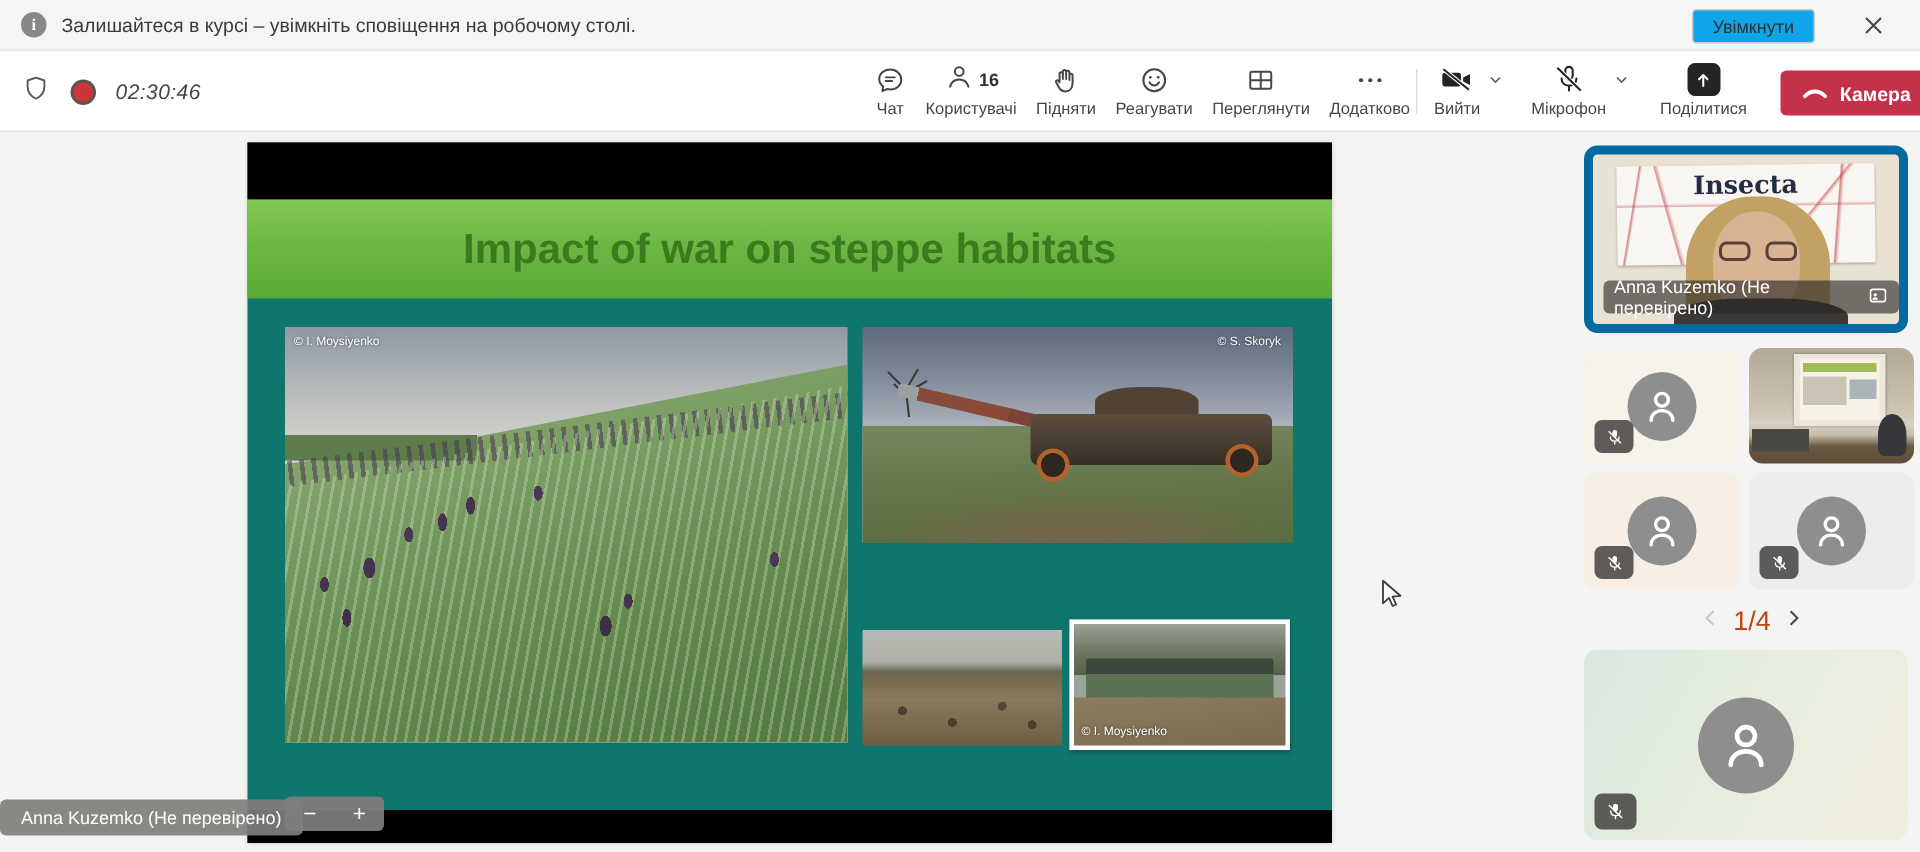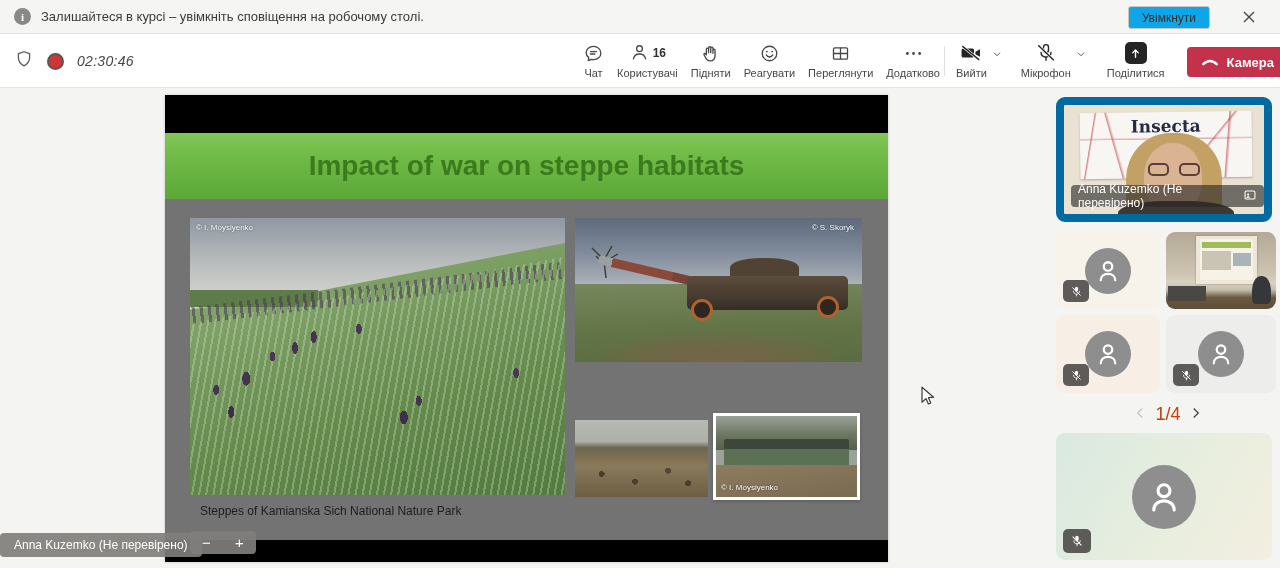--- a/index.html
+++ b/index.html
@@ -38,21 +38,21 @@
   .chev { margin:4px 2px 0 4px; cursor:pointer; }
   .share-glyph { width:22px; height:22px; background:#242424; border-radius:5px;
                  display:flex; align-items:center; justify-content:center; }
   .leave-btn { margin-left:22px; margin-top:5px; height:30px; padding:0 14px;
                background:#c4314b; border-radius:4px; display:flex; align-items:center; gap:8px;
                color:#fff; font-size:13px; font-weight:bold; cursor:pointer; }
 
   
   .stage { position:absolute; left:0; top:88px; width:1280px; height:480px; background:#f4f4f3; }
   .slide { position:absolute; left:165px; top:7px; width:723px; height:467px;
-           background:#737373; box-shadow:0 0 3px rgba(0,0,0,.18); }
+           background:#0f766e; box-shadow:0 0 3px rgba(0,0,0,.18); }
   .slide-topbar { position:absolute; left:0; top:0; width:723px; height:38px; background:#000; }
   .slide-banner { position:absolute; left:0; top:38px; width:723px; height:66px;
                   background:linear-gradient(180deg,#82c657 0%,#6db844 45%,#5ca838 100%);
                   display:flex; align-items:center; justify-content:center; }
   .slide-title { font-size:28px; font-weight:bold; color:#3c7a1e; }
   .slide-botbar { position:absolute; left:0; top:445px; width:723px; height:22px; background:#000; }
   .photo { position:absolute; overflow:hidden; }
   .credit { position:absolute; font-size:8px; color:#fff; text-shadow:0 0 2px rgba(0,0,0,.6); z-index:5; }
 
   
@@ -120,21 +120,21 @@
       background:rgba(128,126,124,.92); border-radius:4px; display:flex; align-items:center;
       color:#fff; font-size:12px; z-index:8; }
   .zoomctl { position:absolute; left:190px; top:531px; width:66px; height:23px;
       background:rgba(128,126,124,.92); border-radius:4px; display:flex; align-items:center;
       justify-content:space-around; z-index:8; }
   .zoomctl span { color:#fff; font-size:15px; line-height:1; cursor:pointer; }
 
   
   .tile { position:absolute; border-radius:9px; overflow:hidden; cursor:pointer; }
   .tile-anna { left:1056px; top:9px; width:216px; height:125px; background:#e9e1d2;
-      border:8px solid #0369a1; }
+      border:6px solid #0369a1; }
   .poster { position:absolute; left:16px; top:7px; width:172px; height:66px;
       background:#f8f6f2; transform:rotate(-.8deg); box-shadow:0 1px 2px rgba(0,0,0,.25); }
   .poster .lines { position:absolute; inset:0; background-image:
       linear-gradient(100deg, transparent 8%, rgba(190,40,50,.55) 8.5%, transparent 9.5%),
       linear-gradient(75deg, transparent 22%, rgba(190,40,50,.5) 22.5%, transparent 24%),
       linear-gradient(130deg, transparent 68%, rgba(190,40,50,.5) 68.5%, transparent 70%),
       linear-gradient(95deg, transparent 84%, rgba(190,40,50,.55) 84.5%, transparent 86%),
       linear-gradient(0deg, transparent 58%, rgba(190,40,50,.35) 59%, transparent 62%); }
   .poster-title { position:absolute; left:0; top:4px; width:100%; text-align:center;
       font-family:"DejaVu Serif", serif; font-size:17px; font-weight:bold; color:#232c44; }
@@ -353,21 +353,20 @@
         <div class="spots"></div>
       </div>
 
       <div class="photo ph-vehicle">
         <div class="trees"></div>
         <div class="body"></div>
         <div class="dirt"></div>
         <span class="credit" style="left:5px;bottom:5px">© I. Moysiyenko</span>
       </div>
 
-      <div class="caption">Steppes of Kamianska Sich National Nature Park</div>
       <div class="slide-botbar"></div>
     </div>
 
     <span class="cursor">
       <svg width="17" height="20" viewBox="0 0 17 20">
           <path d="M2 1.2 L2 16.2 L6 12.6 L8.4 18 L10.8 17 L8.4 11.7 L13.6 11.2 Z" fill="#fff" stroke="#3c3c3c" stroke-width="1.2" stroke-linejoin="round"></path>
         </svg>
     </span>
 
     <div class="tile tile-anna">

